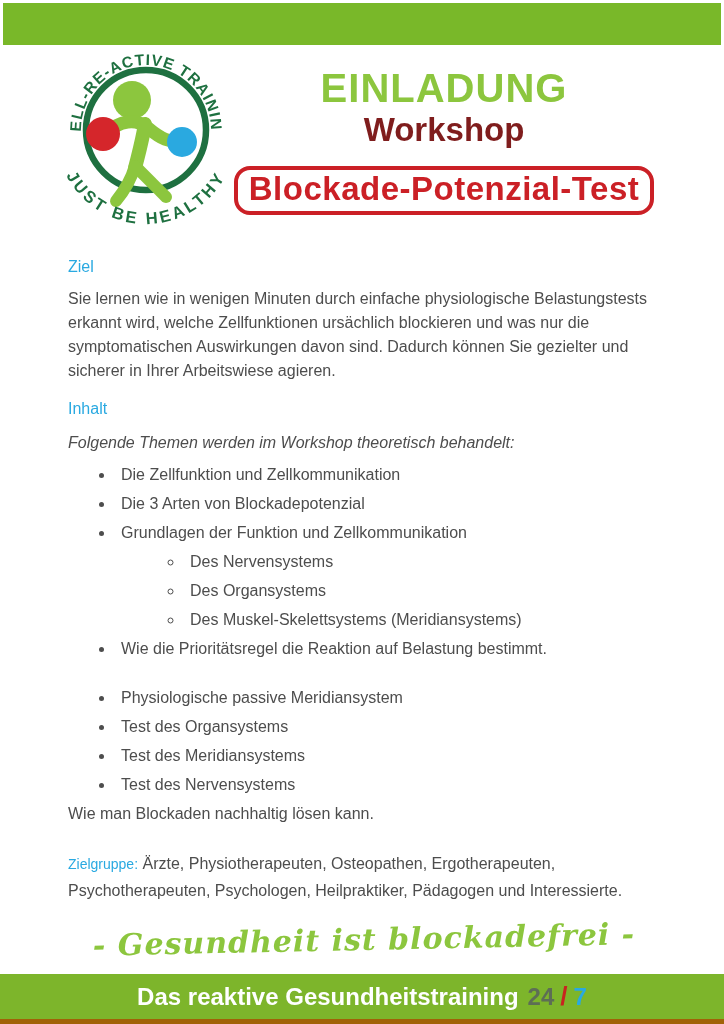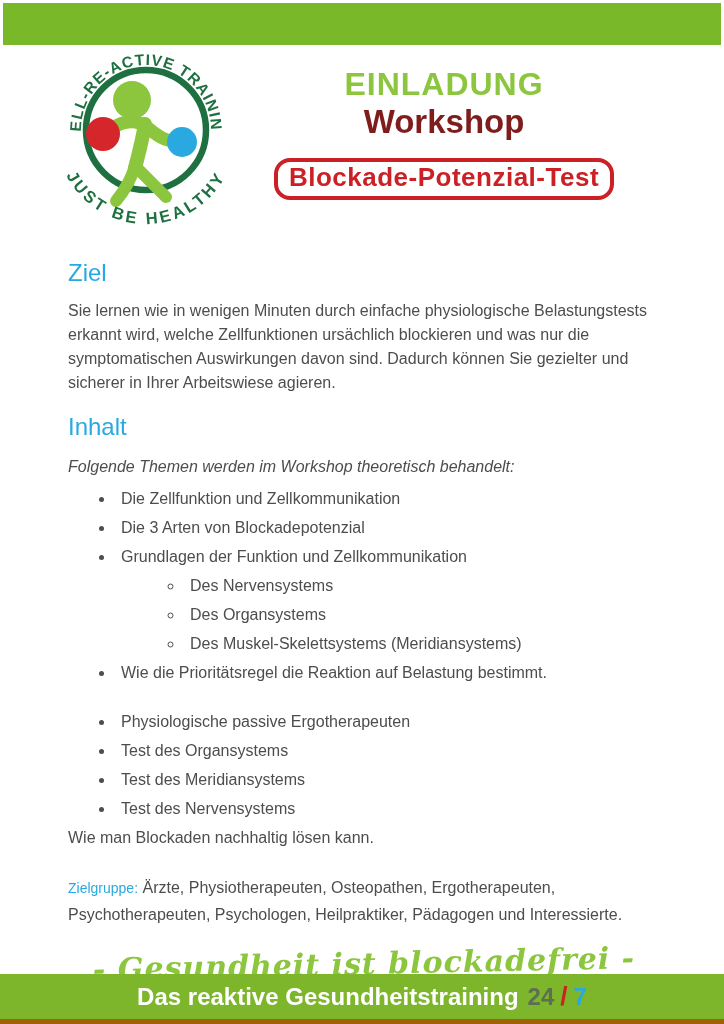--- a/index.html
+++ b/index.html
@@ -19,33 +19,33 @@
   }
   .footer-bar .f24 { color:#5d6e55; margin-left:9px; }
   .footer-bar .fslash { color:#c9231f; margin:0 6px; font-size:26px; }
   .footer-bar .f7 { color:#29a9e1; }
 
   
   .logo { position:absolute; left:55px; top:48px; width:182px; height:188px; }
 
   
   .title-block { position:absolute; left:233px; top:66px; width:422px; text-align:center; }
-  .title-main { font-size:32px; font-weight:bold; color:#8cc63e; letter-spacing:1px; }
+  .title-main { font-size:40px; font-weight:bold; color:#8cc63e; letter-spacing:1px; }
   .title-sub  { font-size:33px; font-weight:bold; color:#7f1d1d; }
   .badge-wrap { margin-top:17px; }
   .badge {
     display:inline-block; border:4px solid #cb2026; border-radius:16px;
-    padding:0px 11px 3px; color:#cb2026; font-size:26px; font-weight:bold;
+    padding:0px 11px 3px; color:#cb2026; font-size:33px; font-weight:bold;
     letter-spacing:0.5px; background:#fff;
   }
 
   
   .content { position:absolute; left:68px; top:255px; width:592px;
              font-size:16px; line-height:1.5; color:#4d4d4d; }
-  .sec-head { color:#29a9e1; font-size:24px; font-weight:normal; }
+  .sec-head { color:#29a9e1; font-size:16px; font-weight:normal; }
   .head-ziel { margin:0 0 8px; }
   .head-inhalt { margin:4px 0 10px; }
   .para { margin:0 0 14px; }
   .intro { margin:0 0 8px;font-style:italic; }
   ul.main-list { list-style:disc; padding-left:47px; margin:0; }
   ul.sub-list  { list-style:circle; padding-left:112px; margin:4px; }
   ul li { margin-bottom:5px; padding-left:6px; }
   ul.final { margin-bottom:25px; }
   .outro { margin:1px 0 8px; }
   .zielgruppe { margin-top:24px; line-height:1.7; }
@@ -110,21 +110,21 @@
     <ul class="sub-list">
       <li>Des Nervensystems</li>
       <li>Des Organsystems</li>
       <li>Des Muskel-Skelettsystems (Meridiansystems)</li>
     </ul>
     <ul class="main-list final">
       <li>Wie die Prioritätsregel die Reaktion auf Belastung bestimmt.</li>
     </ul>
 
     <ul class="main-list">
-      <li>Physiologische passive Ergotherapeuten</li>
+      <li>Physiologische passive Meridiansystem</li>
       <li>Test des Organsystems</li>
       <li>Test des Meridiansystems</li>
       <li>Test des Nervensystems</li>
     </ul>
     <p class="outro">Wie man Blockaden nachhaltig lösen kann.</p>
 
     <p class="zielgruppe"><span class="zg-label">Zielgruppe:</span><span> Ärzte, Physiotherapeuten, Osteopathen, Ergotherapeuten, Psychotherapeuten, Psychologen, Heilpraktiker, Pädagogen und Interessierte.</span></p>
 
     <div class="slogan">- Gesundheit ist blockadefrei -</div>
 

